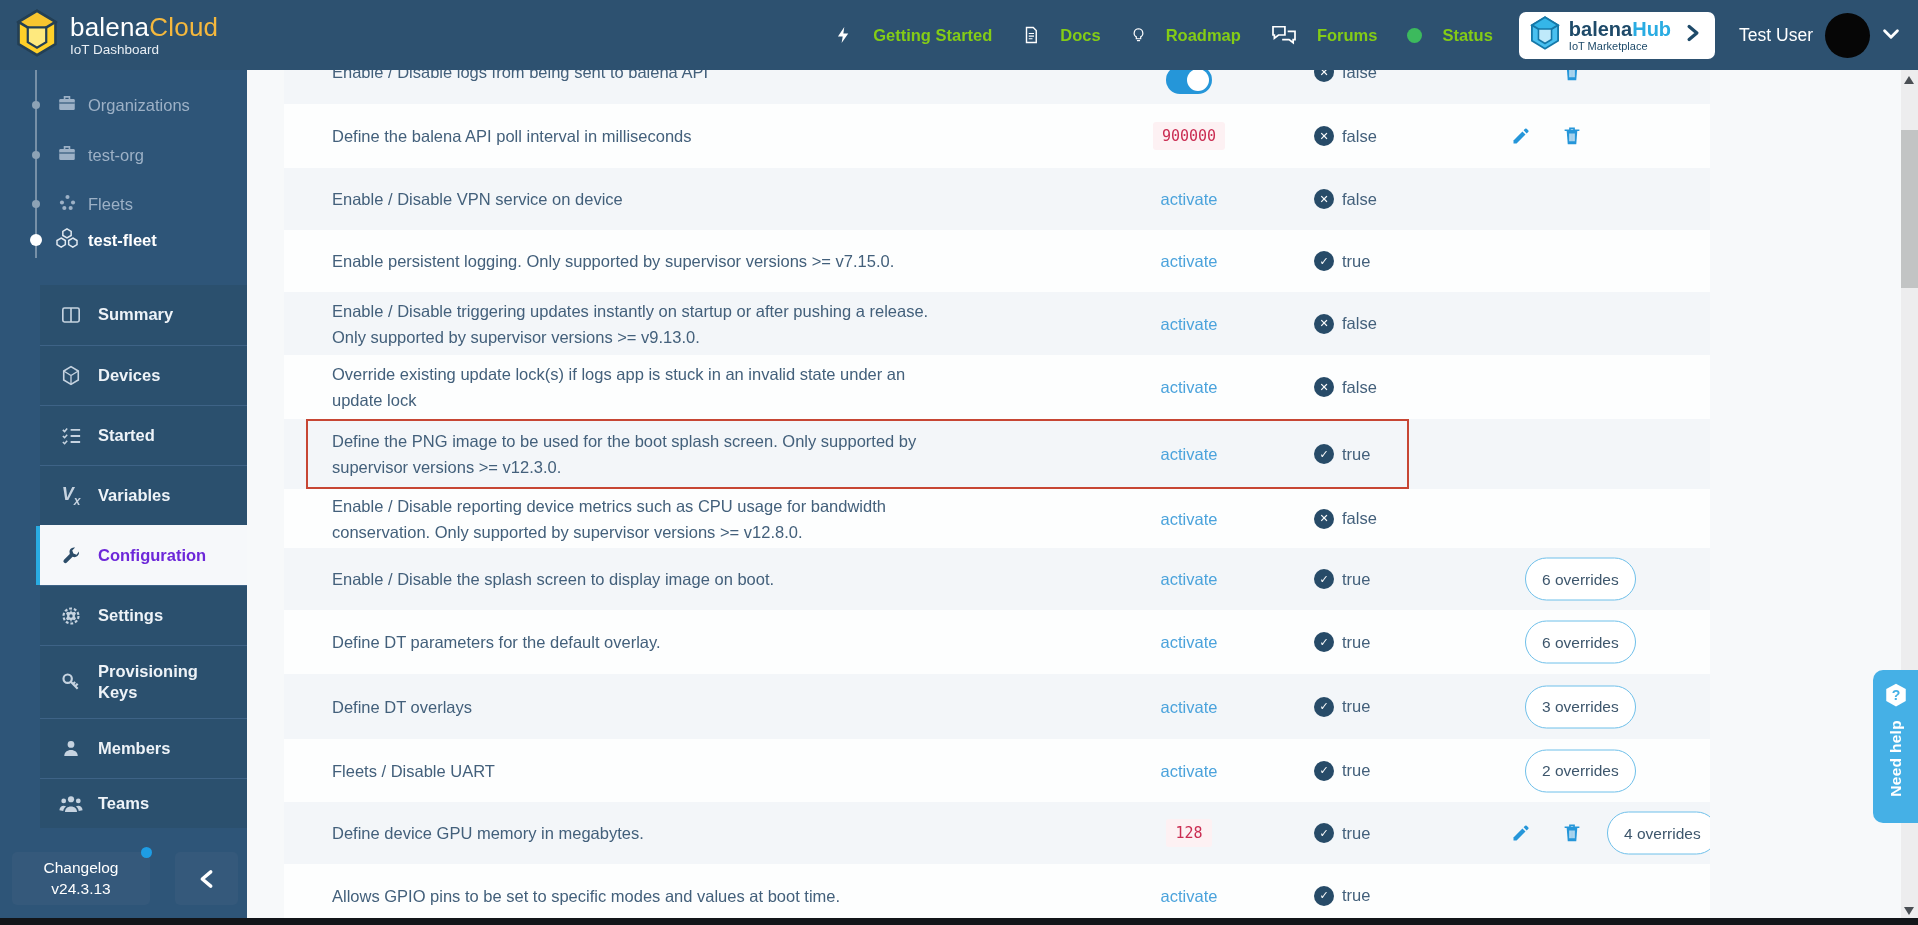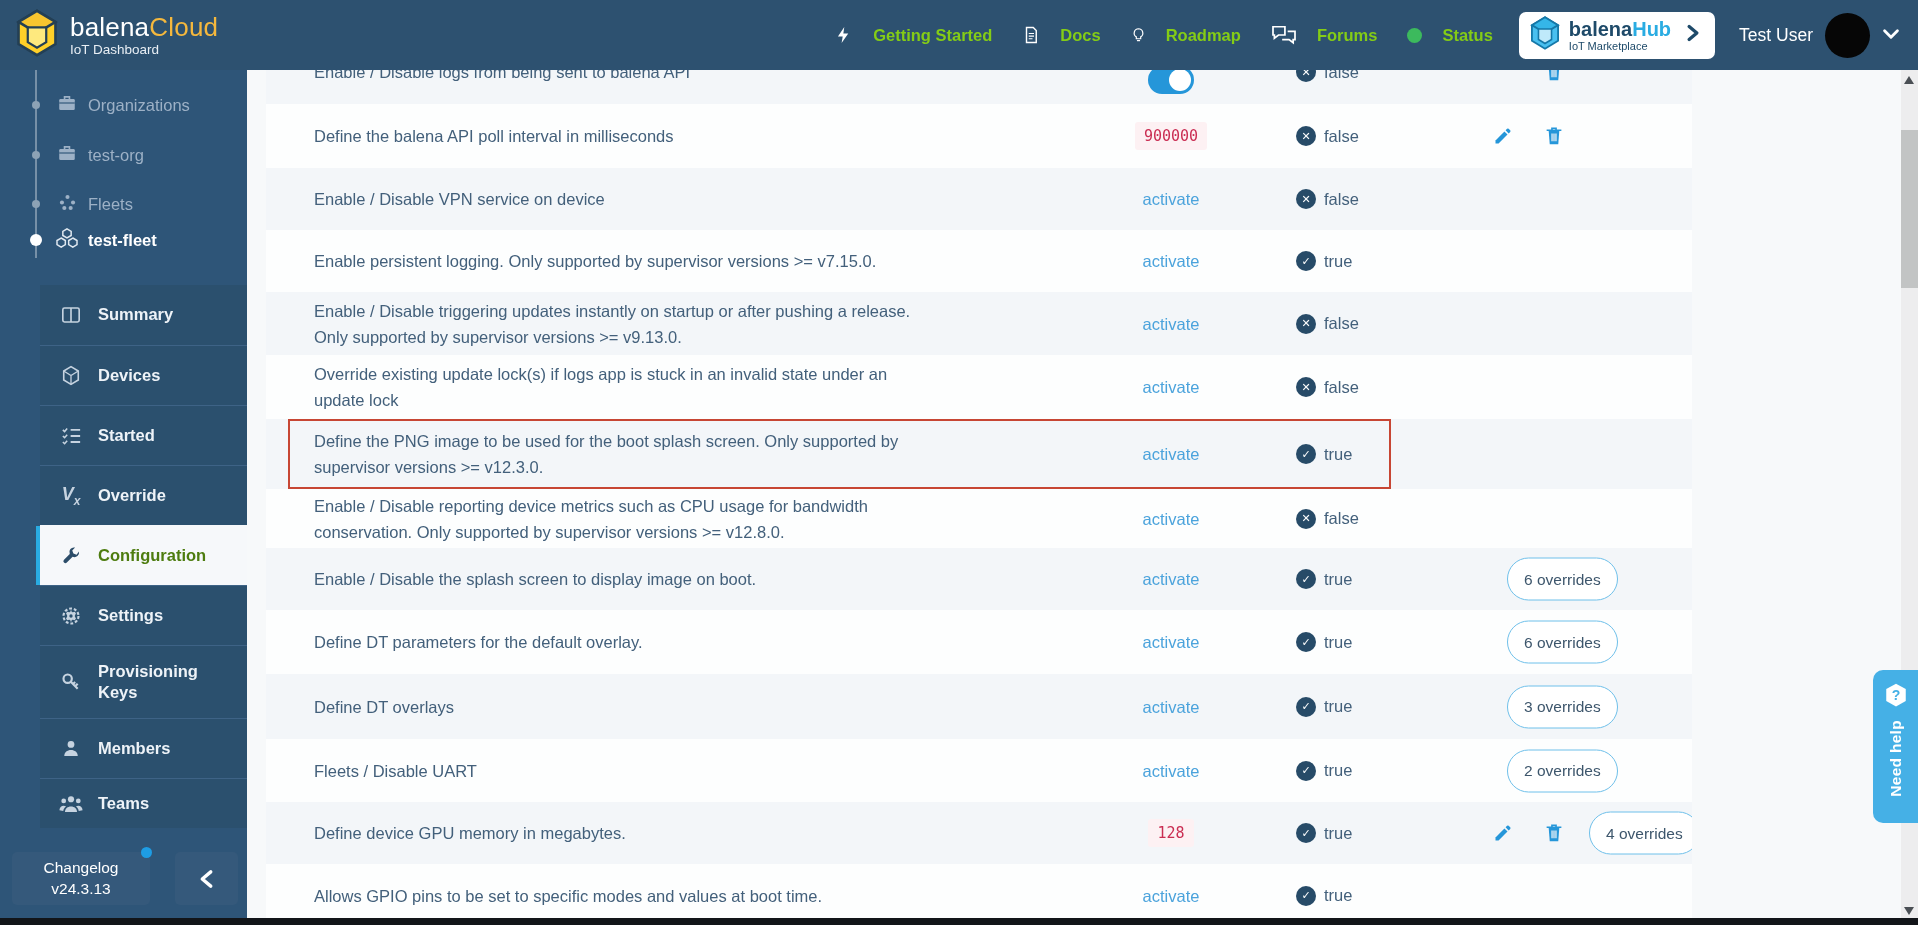--- a/index.html
+++ b/index.html
@@ -34,29 +34,29 @@
   .tree-item.active .tree-dot { left:30px; width:12px; height:12px; background:#fff; }
   .tree-icon { position:absolute; left:56px; width:22px; text-align:center; color:#9db1c6; }
   .tree-item.active { color:#fff; font-weight:700; }
   .tree-item.active .tree-icon { color:#dfe8f0; }
   .tree-label { position:absolute; left:88px; }
   #submenu { position:absolute; left:40px; top:215px; width:207px; background:#2b506e; }
   .menu-item { position:relative; display:flex; align-items:center; border-top:1px solid #3e6386; color:#eef3f8; font-size:16.5px; font-weight:700; cursor:pointer; }
   .menu-item:first-child { border-top:none; }
   .menu-icon { position:absolute; left:18px; width:26px; display:flex; justify-content:center; color:#c6d3e0; }
   .menu-label { position:absolute; left:58px; right:8px; line-height:1.3; }
-  .menu-item.active { background:#f6f8fa; color:#4d7c0f; border-top-color:#f6f8fa; }
+  .menu-item.active { background:#f6f8fa; color:#6d28d9; border-top-color:#f6f8fa; }
   .menu-item.active .menu-icon { color:#2c4d69; }
   .menu-item.active::before { content:""; position:absolute; left:-4px; top:0; bottom:0; width:4px; background:#29abe2; }
   #changelog-btn { position:absolute; left:12px; top:782px; width:138px; height:53px; background:#35597b; border-radius:5px; color:#fff; font-size:15.5px; display:flex; flex-direction:column; align-items:center; justify-content:center; line-height:1.35; cursor:pointer; }
   #changelog-dot { position:absolute; right:-2px; top:-5px; width:11px; height:11px; border-radius:50%; background:#1e9de4; }
   #collapse-btn { position:absolute; left:175px; top:782px; width:63px; height:53px; background:#35597b; border-radius:5px; color:#fff; display:flex; align-items:center; justify-content:center; cursor:pointer; }
 
   
-  #main { position:absolute; left:233px; top:70px; width:1459px; height:855px; background:#f7f9fa; overflow:hidden; }
+  #main { position:absolute; left:251px; top:70px; width:1459px; height:855px; background:#f7f9fa; overflow:hidden; }
   #rows { position:absolute; left:33px; top:0; width:1590px; }
   .row { position:relative; width:100%; }
   .row.shade-a { background:#f3f6f9; }
   .row.shade-b { background:#fdfefe; }
   .cell-desc { position:absolute; left:48px; top:50%; transform:translateY(-50%); width:800px; color:#43607b; font-size:16.5px; line-height:26px; white-space:pre-line; }
   .cell-value { position:absolute; left:845px; top:50%; transform:translateY(-50%); width:120px; display:flex; justify-content:center; }
   .link-activate { color:#4ba3dc; font-size:16.5px; cursor:pointer; }
   .code-value { font-family:"DejaVu Sans Mono","Liberation Mono",monospace; font-size:15px; color:#ca2d52; background:#fdf1f3; padding:5px 9px; border-radius:3px; cursor:pointer; }
   .toggle { width:46px; height:28px; border-radius:14px; background:#2596d9; position:relative; transform:translateY(8px); cursor:pointer; }
   .toggle .knob { position:absolute; right:3px; top:3px; width:22px; height:22px; border-radius:50%; background:#fff; }
@@ -235,21 +235,21 @@
             <path d="M2 4.5l2 2 3-3.5M2 11.5l2 2 3-3.5M2 18.5l2 2 3-3.5" fill="none" stroke="currentColor" stroke-width="1.8"></path>
             <path d="M11 4.5h11M11 11.5h11M11 18.5h11" stroke="currentColor" stroke-width="2.2"></path>
           </svg>
         </span>
         <span class="menu-label">Started</span>
       </div>
       <div class="menu-item" style="height: 60px;">
         <span class="menu-icon">
           <span style="font-size:18px;font-weight:700;font-style:italic;">V<sub style="font-size:12px">x</sub></span>
         </span>
-        <span class="menu-label">Override</span>
+        <span class="menu-label">Variables</span>
       </div>
       <div class="menu-item active" style="height: 60px;">
         <span class="menu-icon">
           <svg width="20" height="20" viewBox="0 0 24 24">
             <path d="M21.5 6.5a5.5 5.5 0 0 1-7.6 6.4L7 19.8a2.4 2.4 0 0 1-3.4-3.4l6.9-6.9a5.5 5.5 0 0 1 6.4-7.6L13.5 5.3l1.4 3.8 3.8 1.4z" fill="currentColor"></path>
           </svg>
         </span>
         <span class="menu-label">Configuration</span>
       </div>
       <div class="menu-item" style="height: 60px;">

